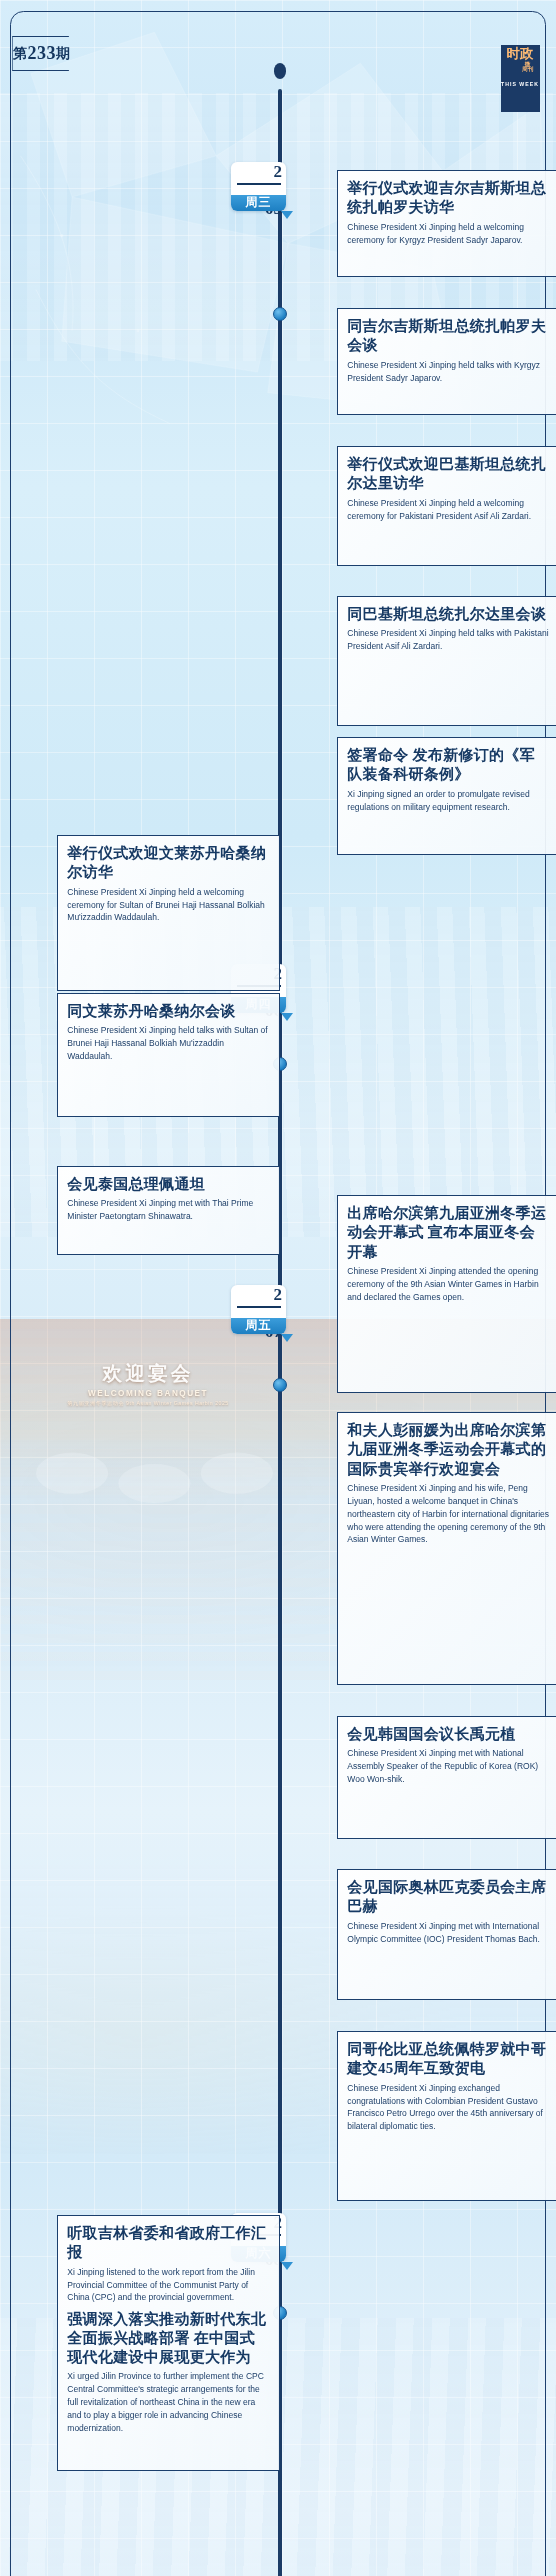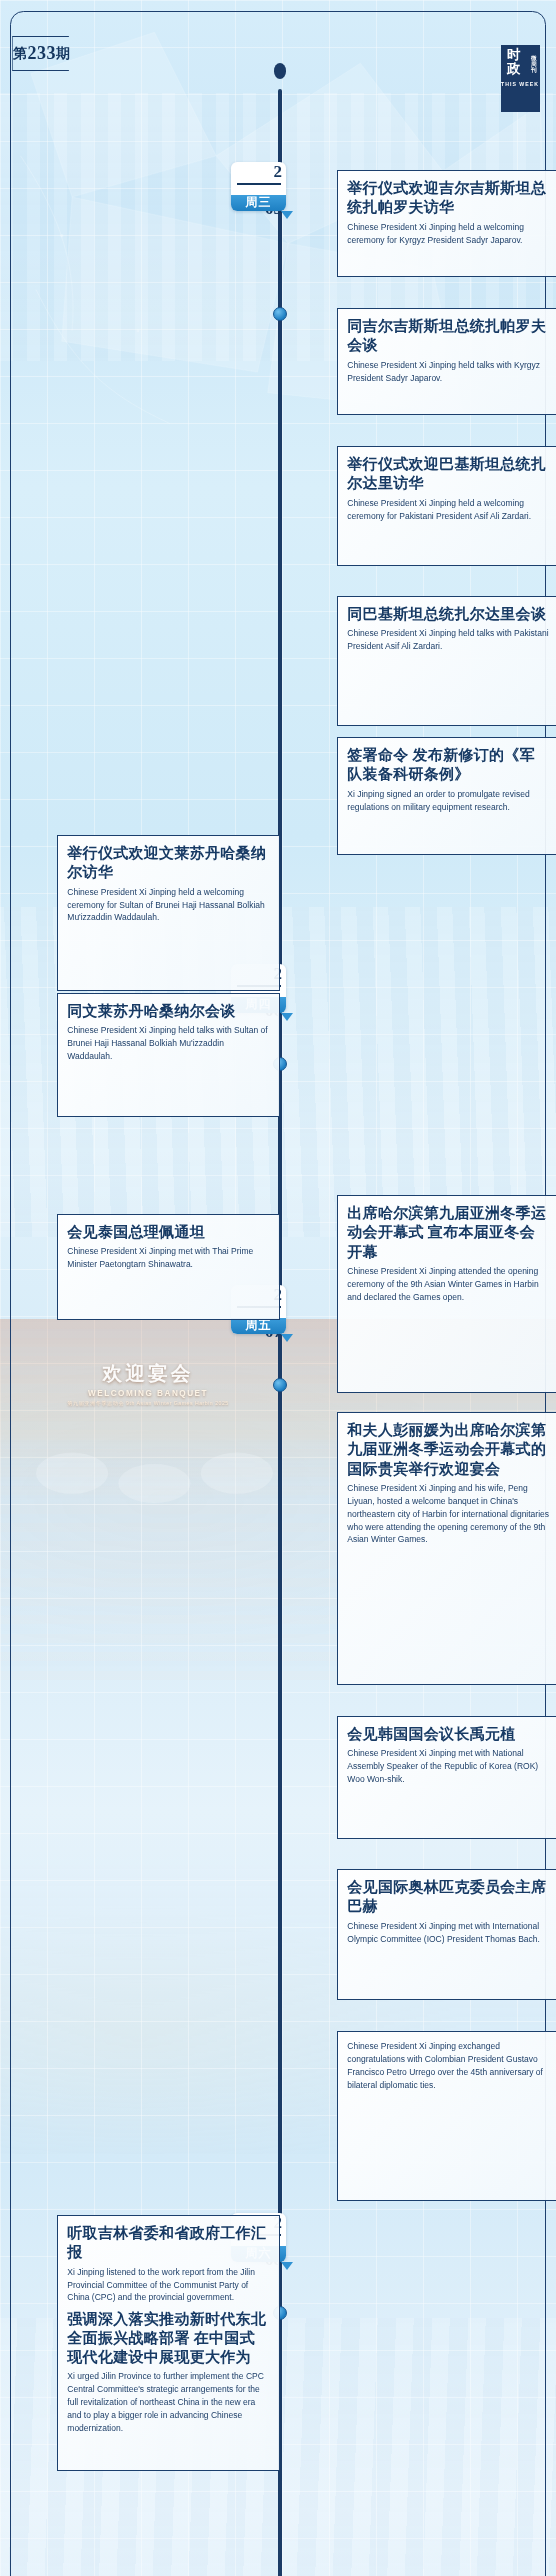--- a/index.html
+++ b/index.html
@@ -106,28 +106,29 @@
 
   #brand-logo {
     position: absolute; right: 16.5px; top: 45px;
     width: 39px; height: 67px;
     background: #1b3a66;
     display: flex; flex-direction: column;
     align-items: center; justify-content: flex-start;
     padding-top: 3.1px;
   }
   #brand-logo .cn {
-    color: #ffffff;
-    font-family: Liberation Sans, sans-serif;
+    color: #fdba74;
+    font-family: Liberation Mono, monospace;
     font-weight: 700;
     font-size: 13.4px;
     line-height: 1.0;
     letter-spacing: 0px;
     text-align: center;
     display: flex;
+    flex-direction: column;
   }
   #brand-logo .cn .stack { display: flex; flex-direction: column; }
   #brand-logo .cn .side {
     font-size: 5.7px; line-height: 1.05; margin-left: 1.5px;
     align-self: flex-end; padding-bottom: 1.5px;
   }
   #brand-logo .en {
     color: #fff;
     font-size: 5.2px;
     letter-spacing: 1px;
@@ -388,21 +389,21 @@
 <div class="card left" style="top:835px;height:156px">
   <h3>举行仪式欢迎文莱苏丹哈桑纳尔访华</h3>
   <p>Chinese President Xi Jinping held a welcoming ceremony for Sultan of Brunei Haji Hassanal Bolkiah Mu'izzaddin Waddaulah.</p>
 </div>
 
 <div class="card left" style="top:993px;height:124px">
   <h3>同文莱苏丹哈桑纳尔会谈</h3>
   <p>Chinese President Xi Jinping held talks with Sultan of Brunei Haji Hassanal Bolkiah Mu'izzaddin Waddaulah.</p>
 </div>
 
-<div class="card left" style="top:1214px;height:106px">
+<div class="card left" style="top:1166px;height:89px">
   <h3>会见泰国总理佩通坦</h3>
   <p>Chinese President Xi Jinping met with Thai Prime Minister Paetongtarn Shinawatra.</p>
 </div>
 
 <div class="card right" style="top:1195px;height:198px">
   <h3>出席哈尔滨第九届亚洲冬季运动会开幕式 宣布本届亚冬会开幕</h3>
   <p>Chinese President Xi Jinping attended the opening ceremony of the 9th Asian Winter Games in Harbin and declared the Games open.</p>
 </div>
 
 <div class="card right" style="top:1412px;height:273px">
@@ -414,20 +415,21 @@
   <h3>会见韩国国会议长禹元植</h3>
   <p>Chinese President Xi Jinping met with National Assembly Speaker of the Republic of Korea (ROK) Woo Won-shik.</p>
 </div>
 
 <div class="card right" style="top:1869px;height:131px">
   <h3>会见国际奥林匹克委员会主席巴赫</h3>
   <p>Chinese President Xi Jinping met with International Olympic Committee (IOC) President Thomas Bach.</p>
 </div>
 
 <div class="card right" style="top:2031px;height:170px">
+  <h3>同哥伦比亚总统佩特罗就中哥建交45周年互致贺电</h3>
   <p>Chinese President Xi Jinping exchanged congratulations with Colombian President Gustavo Francisco Petro Urrego over the 45th anniversary of bilateral diplomatic ties.</p>
 </div>
 
 <div class="card left" style="top:2215px;height:256px">
   <h3>听取吉林省委和省政府工作汇报</h3>
   <p>Xi Jinping listened to the work report from the Jilin Provincial Committee of the Communist Party of China (CPC) and the provincial government.</p>
   <h3 style="margin-top:5.2px">强调深入落实推动新时代东北全面振兴战略部署 在中国式现代化建设中展现更大作为</h3>
   <p>Xi urged Jilin Province to further implement the CPC Central Committee's strategic arrangements for the full revitalization of northeast China in the new era and to play a bigger role in advancing Chinese modernization.</p>
 </div>
 

